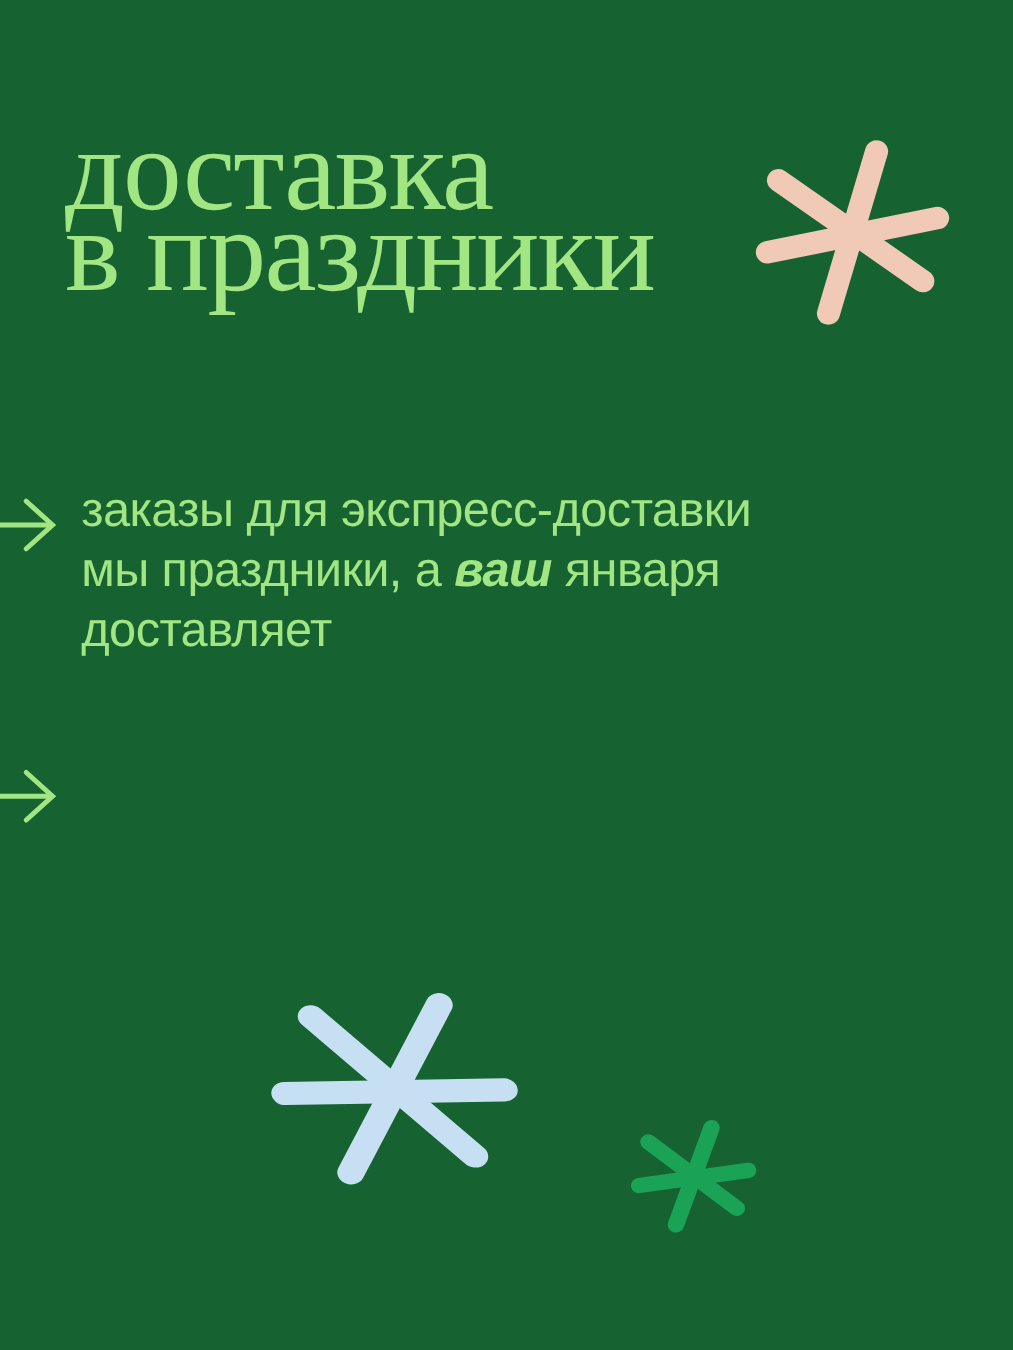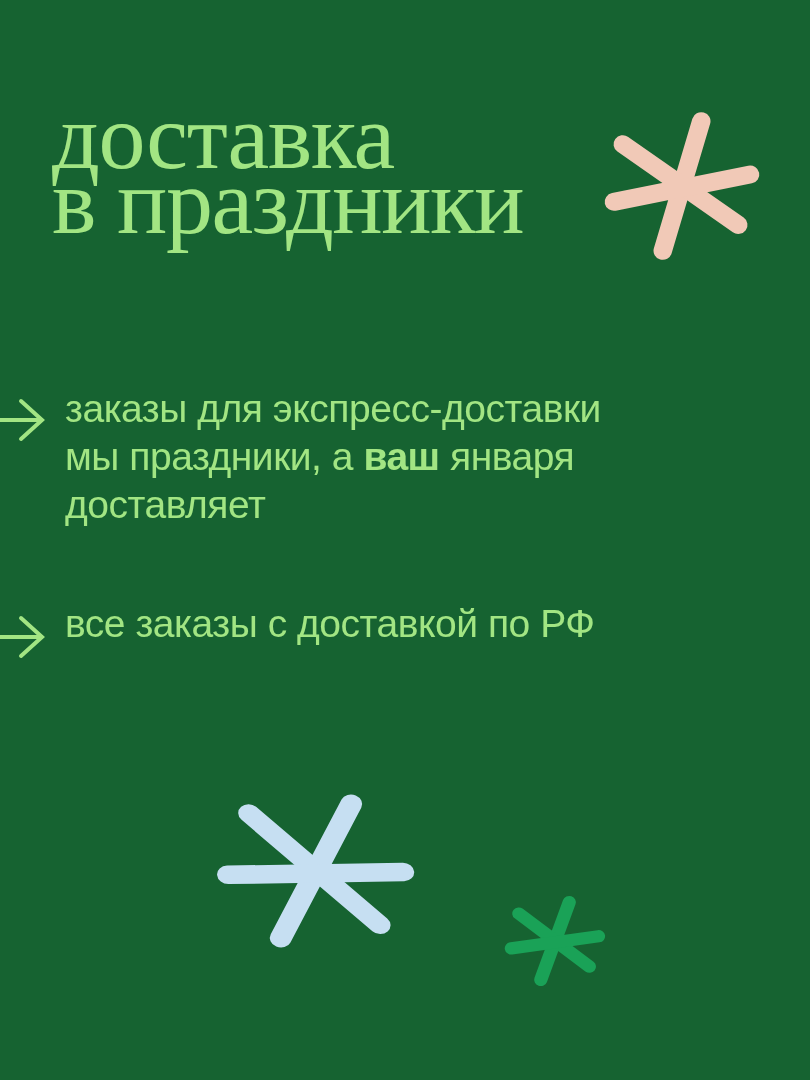--- a/index.html
+++ b/index.html
@@ -31,21 +31,21 @@
   }
   .title span{display:block;}
   .bullet-text{
     position:absolute;
     left:65px;
     font-size:39px;
     line-height:48px;
     letter-spacing:-0.012em;
     color:var(--text);
   }
-  .bullet-text b{font-weight:700;}
+  .bullet-text b{font-weight:700;font-style:italic;}
   .bullet-1{top:385px;}
   .bullet-2{top:600px;}
   .arrow{
     position:absolute;
     left:0;
     width:46px;height:46px;
     color:var(--text);
   }
   .arrow-1{top:397px;}
   .arrow-2{top:614px;}
@@ -84,21 +84,20 @@
     <div><span>доставляет</span></div>
   </div>
 
   <svg class="arrow arrow-2" viewBox="0 0 46 46">
     <g stroke="currentColor" stroke-width="4" stroke-linecap="round" fill="none">
       <line x1="-4" y1="23" x2="40" y2="23"></line>
       <polyline points="21,4 42,23 21,42"></polyline>
     </g>
   </svg>
   <div class="bullet-text bullet-2">
-    <div><span>все заказы с доставкой по РФ</span></div>
   </div>
 
   <svg class="asterisk asterisk-blue" viewBox="0 0 100 100" preserveAspectRatio="none" color="#c6dff2">
     <g stroke="currentColor" stroke-width="11.5" stroke-linecap="round" fill="none">
       <line x1="63" y1="5" x2="37" y2="95"></line>
       <line x1="10" y1="21" x2="88" y2="77"></line>
       <line x1="4" y1="61" x2="96" y2="42"></line>
     </g>
   </svg>
 

